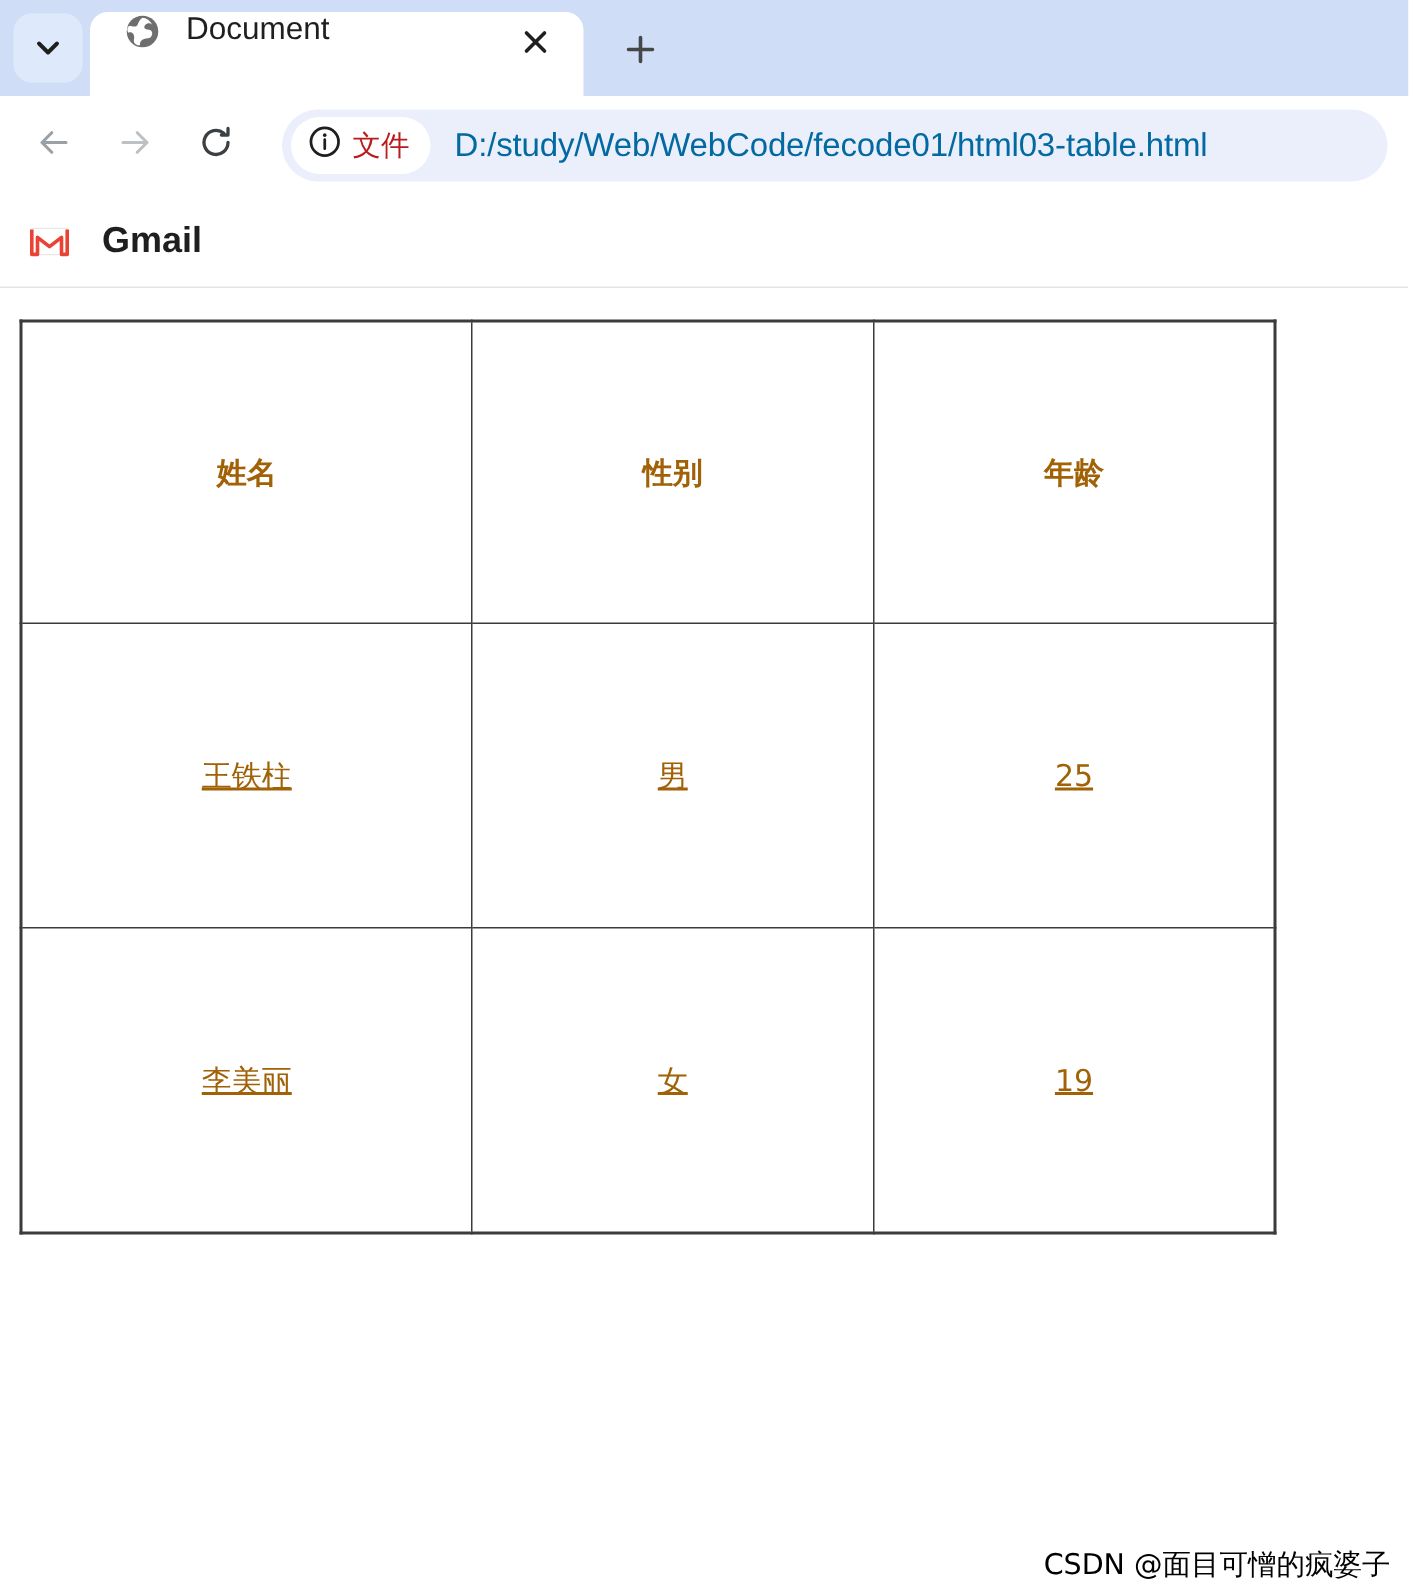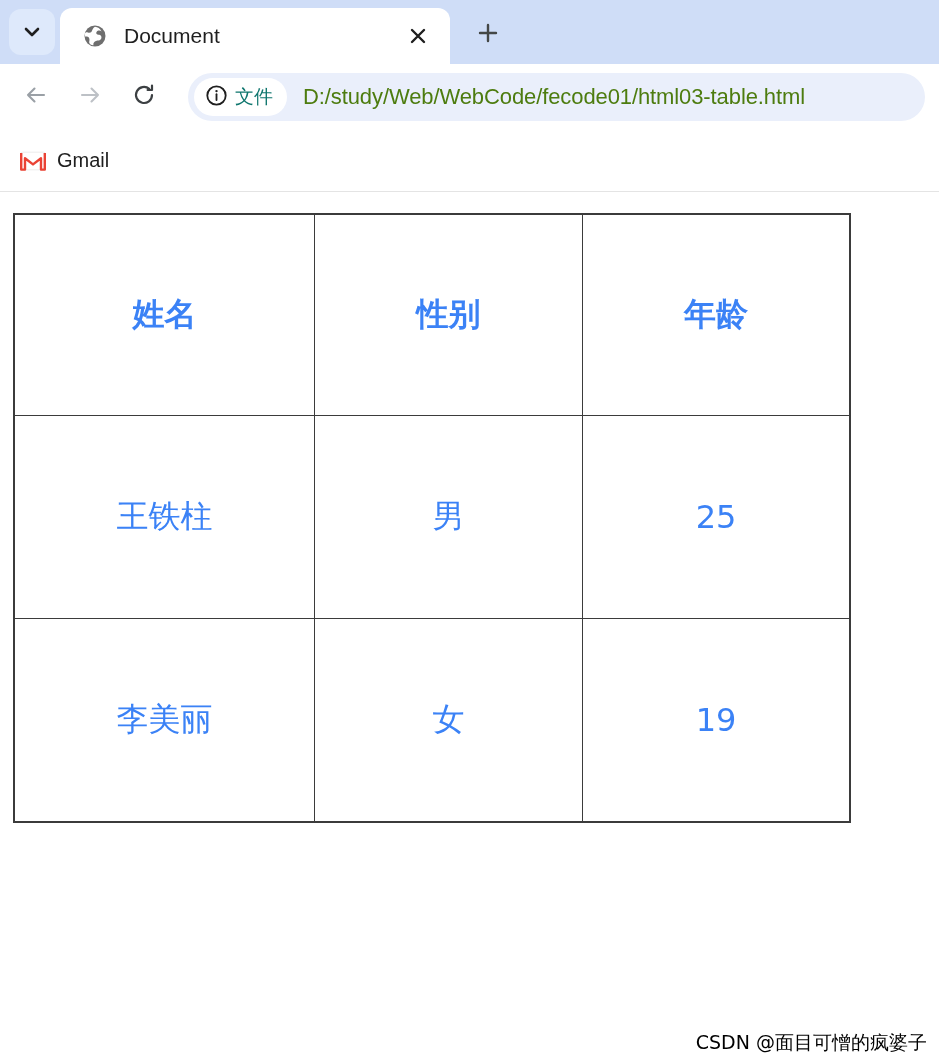--- a/index.html
+++ b/index.html
@@ -42,26 +42,26 @@
     display: flex;
     align-items: center;
     justify-content: center;
     flex: 0 0 auto;
     cursor: pointer;
   }
   .tab-search-btn svg { display:block; }
 
   .tab {
     position: relative;
-    width: 390px;
+    width: 329px;
     height: 56px;
     background: #ffffff;
     border-radius: 12px 12px 0 0;
     display: flex;
-    align-items: center;
+    align-items: flex-start;
     padding: 0 0 0 22px;
     box-sizing: border-box;
     flex: 0 0 auto;
     cursor: default;
   }
   .tab-favicon {
     width: 26px;
     height: 26px;
     flex: 0 0 auto;
     display: flex;
@@ -138,28 +138,28 @@
     height: 38px;
     background: #ffffff;
     border-radius: 19px;
     display: flex;
     align-items: center;
     padding: 0 14px 0 11px;
     flex: 0 0 auto;
   }
   .file-chip-label {
     font-size: 19px;
-    color: #0f766e;
+    color: #b91c1c;
     margin-left: 7px;
     white-space: nowrap;
   }
   .omnibox-url {
     margin-left: 16px;
     font-size: 22px;
-    color: #4d7c0f;
+    color: #0369a1;
     white-space: nowrap;
     overflow: hidden;
     letter-spacing: -0.1px;
   }
 
   
   .bookmarks {
     height: 62px;
     background: #ffffff;
     display: flex;
@@ -180,24 +180,25 @@
   }
   .bookmark-icon {
     width: 26px;
     height: 26px;
     display: flex;
     align-items: center;
     justify-content: center;
     flex: 0 0 auto;
   }
   .bookmark-label {
-    margin-left: 11px;
-    font-size: 20px;
+    margin-left: 22px;
+    font-size: 24px;
     color: #1f1f1f;
     white-space: nowrap;
+    font-weight: bold;
   }
 
   
   .viewport {
     flex: 1 1 auto;
     background: #ffffff;
     position: relative;
     overflow: hidden;
     padding: 21px 0 0 13px;
     box-sizing: border-box;
@@ -205,32 +206,33 @@
   table.data-table {
     border-collapse: collapse;
     table-layout: fixed;
     border: 2px solid #3b3b3b;
   }
   table.data-table td,
   table.data-table th {
     border: 1px solid #3b3b3b;
     text-align: center;
     vertical-align: middle;
-    font-size: 32px;
-    color: #3b82f6;
+    font-size: 20px;
+    color: #a16207;
     font-family: "DejaVu Sans", "Liberation Sans", sans-serif;
     padding: 0;
   }
   table.data-table th {
     font-weight: bold;
     height: 200px;
   }
   table.data-table td {
     font-weight: normal;
     height: 202px;
+    text-decoration: underline;
   }
   .col-0 { width: 299px; }
   .col-1 { width: 267px; }
   .col-2 { width: 266px; border-radius: 18px; }
 
   .watermark {
     position: absolute;
     right: 12px;
     bottom: 6px;
     font-size: 19px;

